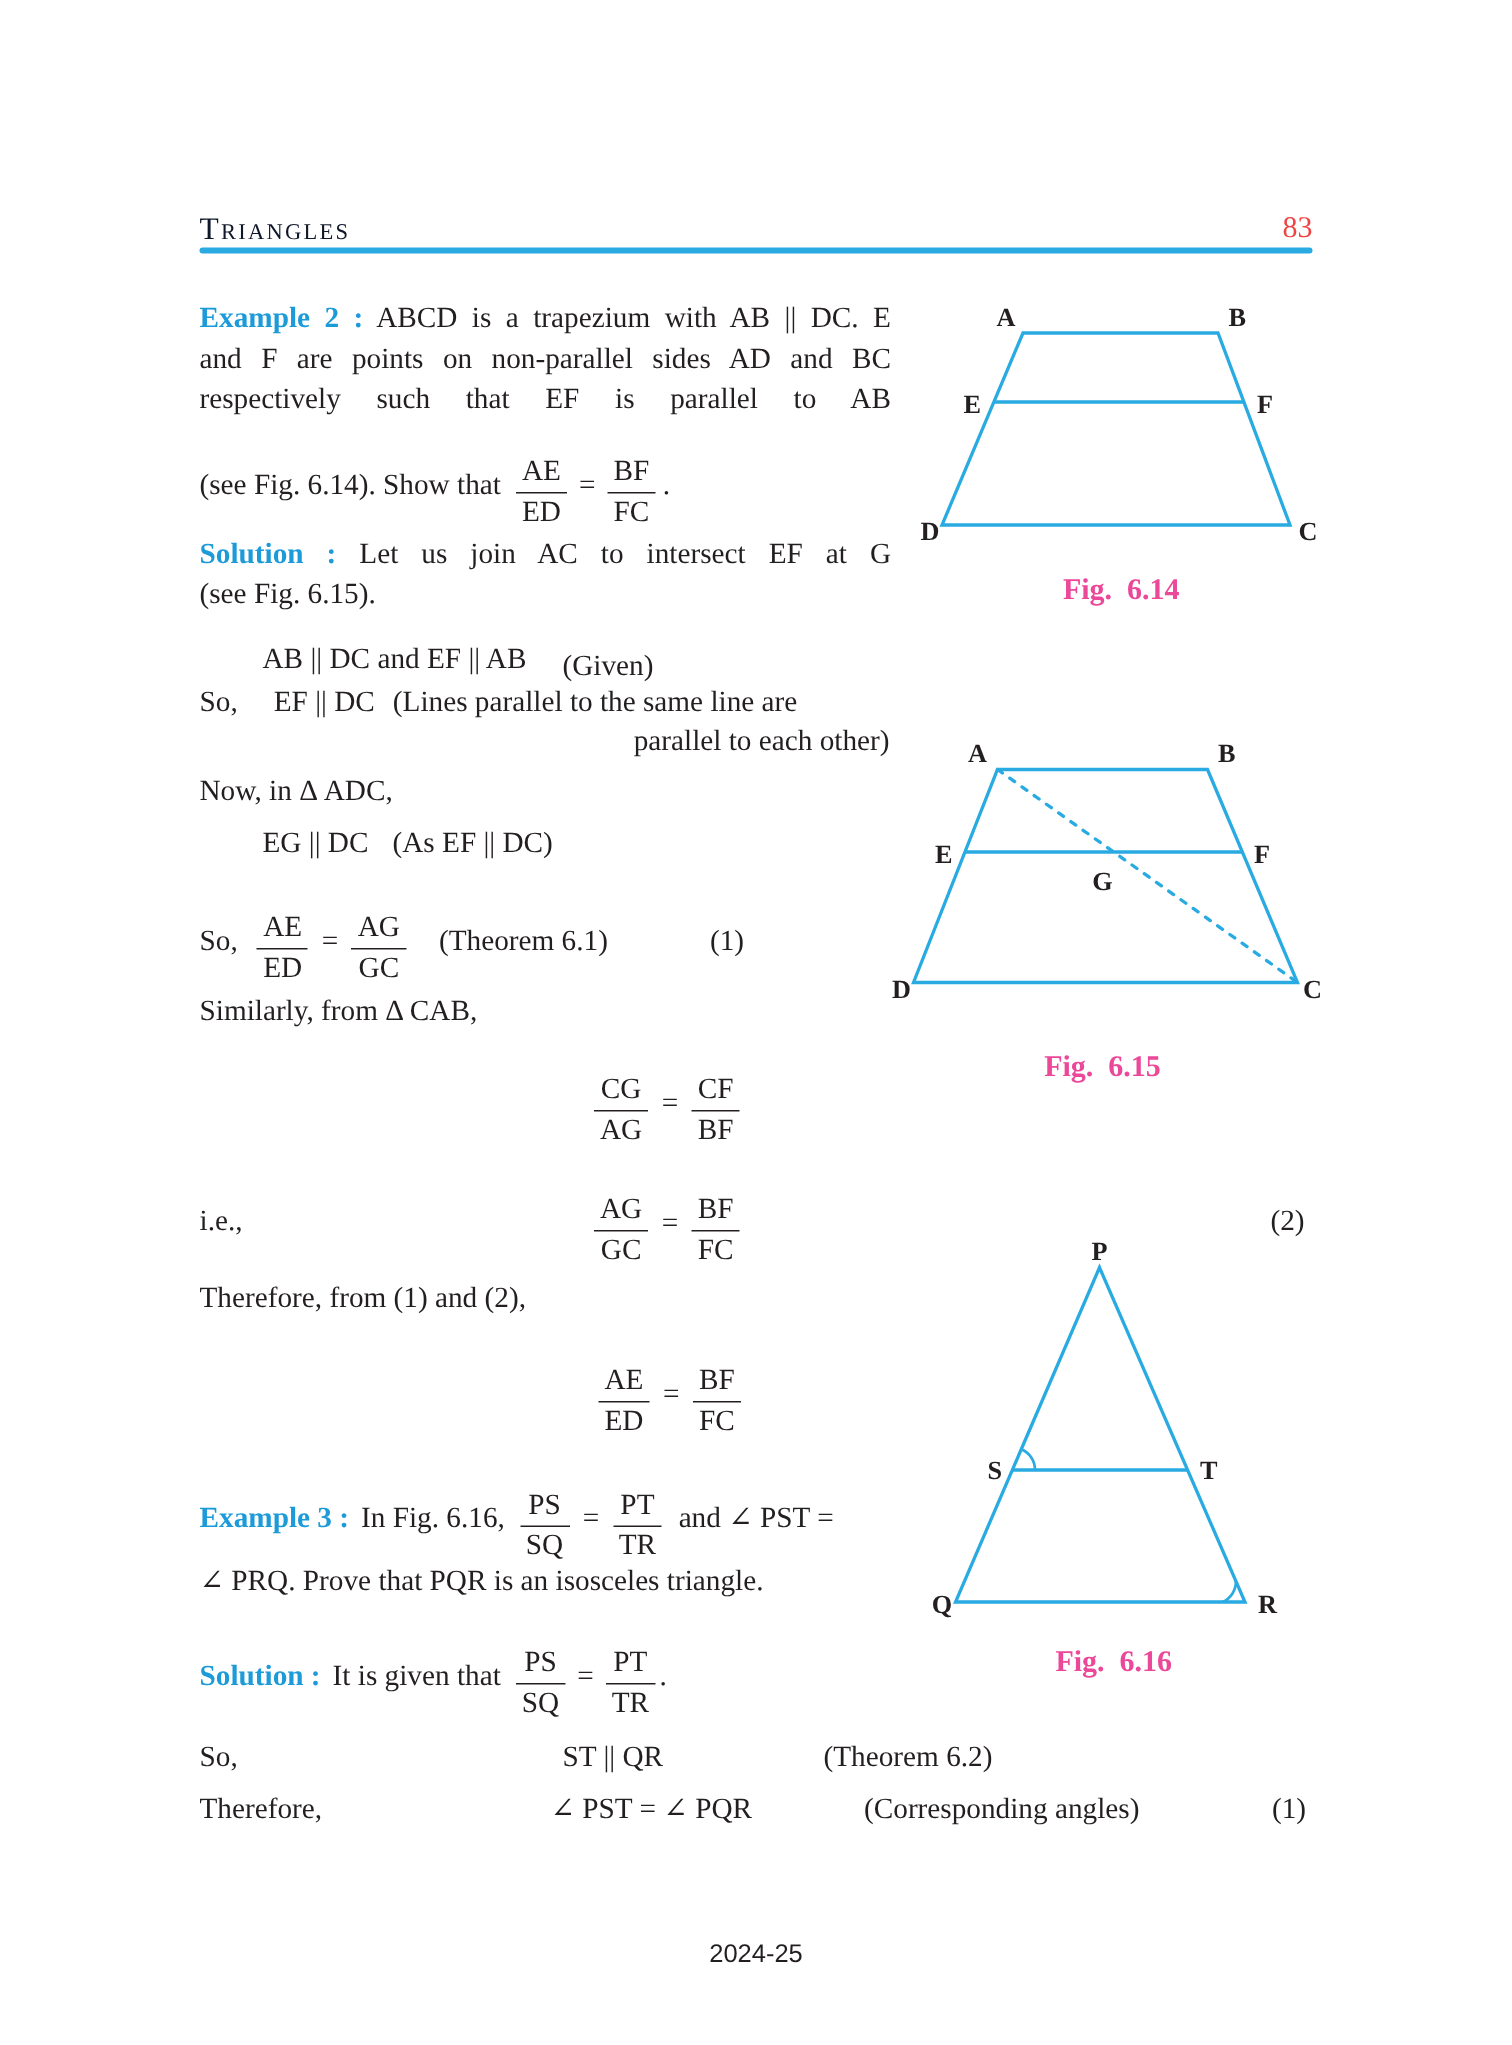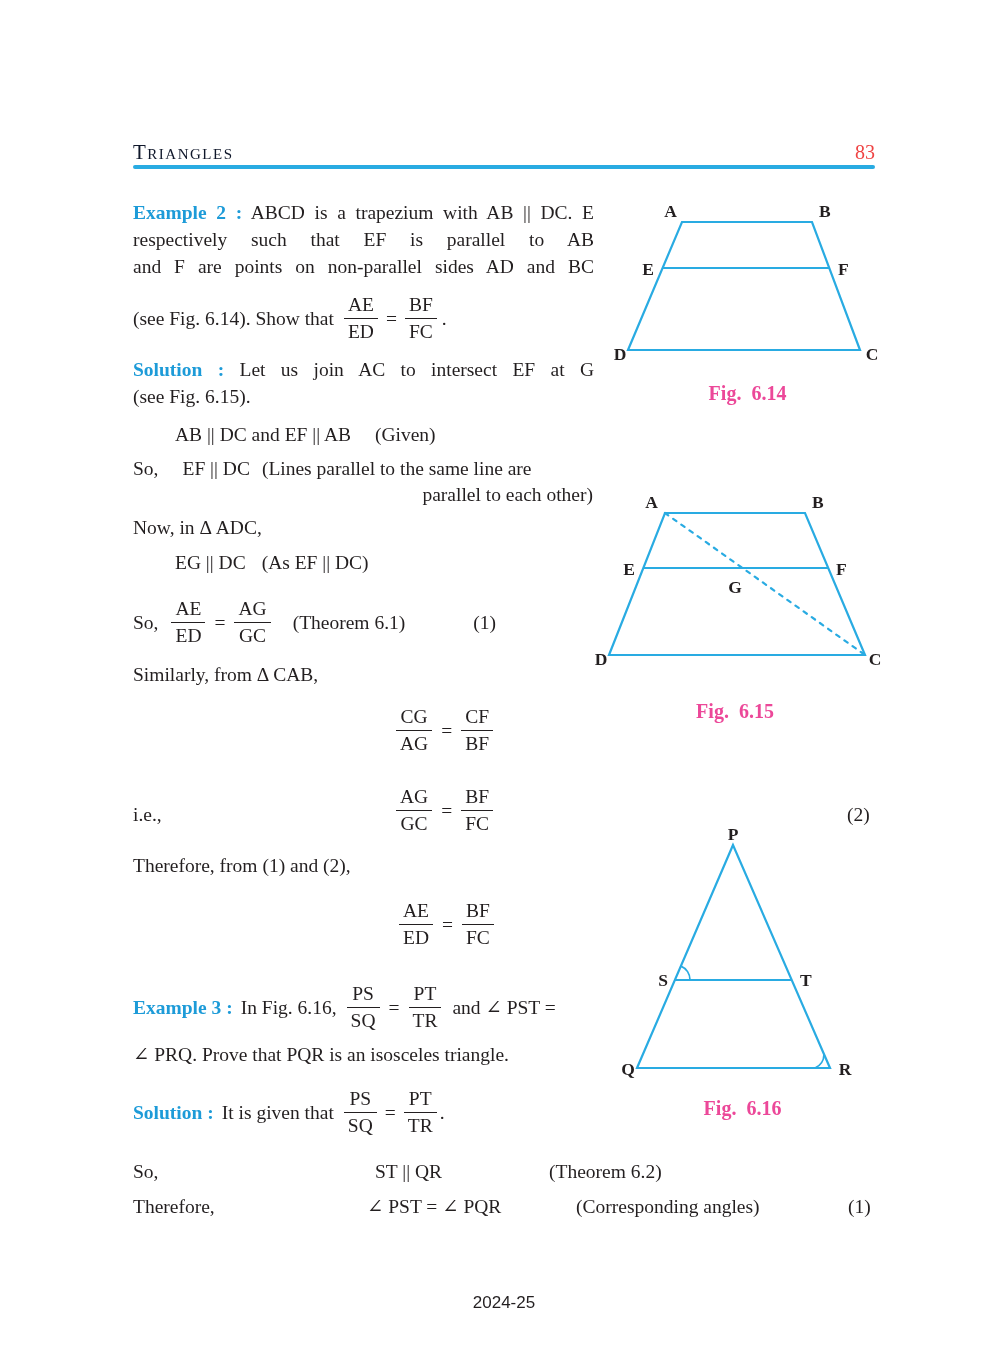--- a/index.html
+++ b/index.html
@@ -12,21 +12,21 @@
   .accent{color:#1d9bd8;font-weight:bold;}
   .hdr-title{
     left:133px;top:139px;color:#0f172a;font-variant:small-caps;
     font-size:21px;letter-spacing:1.5px;
   }
   .hdr-num{right:133px;top:139px;color:#ef4444;font-size:20px;}
   .rule{left:133px;top:165px;width:742px;height:4px;background:#29abe2;border-radius:2px;}
   .para{width:461px;text-align:justify;}
   .jline{text-align:justify;text-align-last:justify;}
   .eqrow{position:absolute;display:flex;align-items:center;white-space:nowrap;}
-  .frac{display:inline-block;text-align:center;vertical-align:middle;line-height:1.12;}
+  .frac{display:inline-block;text-align:center;vertical-align:middle;line-height:1.12;margin-top:10px;}
   .frac .n{display:block;padding:0 4px 2px;}
   .frac .d{display:block;border-top:1.7px solid #231f20;padding:2px 4px 0;}
   .fig{position:absolute;}
   .fig svg{overflow:visible;display:block;}
   .fig .shape{fill:none;stroke:#29abe2;stroke-width:2.2;}
   .fig text{font-family:"Liberation Serif","DejaVu Serif",serif;font-weight:bold;font-size:17.5px;fill:#231f20;}
   .caption{position:absolute;width:100%;text-align:center;color:#ec4899;font-weight:bold;font-size:20px;word-spacing:5px;}
   .footer{left:0;top:1289px;width:100%;text-align:center;font-family:"Liberation Sans","DejaVu Sans",sans-serif;font-size:17px;}
   .ralign{text-align:right;}
 </style>
@@ -34,22 +34,22 @@
 <body>
 
 <div class="page">
 
   <span class="abs hdr-title">Triangles</span>
   <span class="abs hdr-num">83</span>
   <div class="abs rule"></div>
 
   <div class="abs para" style="left:133px;top:199px;">
     <div class="jline"><span class="accent">Example 2 :</span> <span>ABCD is a trapezium with AB || DC. E</span></div>
+    <div class="jline">and F are points on non-parallel sides AD and BC</div>
     <div class="jline">respectively such that EF is parallel to AB</div>
-    <div class="jline">and F are points on non-parallel sides AD and BC</div>
   </div>
 
   <div class="eqrow" style="left:133px;top:294px;">
     <span>(see Fig. 6.14). Show that</span>
     <span class="frac" style="margin-left:10px;">
         <span class="n">AE</span>
         <span class="d">ED</span>
       </span>
     <span style="margin-left:8px;">=</span>
     <span class="frac" style="margin-left:8px;">
@@ -59,21 +59,21 @@
     <span style="margin-left:5px;">.</span>
   </div>
 
   <div class="abs para" style="left:133px;top:356px;">
     <div class="jline"><span class="accent">Solution :</span> <span>Let us join AC to intersect EF at G</span></div>
     <div>(see Fig. 6.15).</div>
   </div>
 
   <div class="eqrow" style="left:175px;top:421px;">
     <span>AB || DC and EF || AB</span>
-    <span style="margin-left:24px;">(Given)</span>
+    <span style="margin-left:24px;margin-top:10px;">(Given)</span>
   </div>
 
   <div class="eqrow" style="left:133px;top:455px;">
     <span>So,</span>
     <span style="margin-left:24px;">EF || DC</span>
     <span style="margin-left:12px;">(Lines parallel to the same line are</span>
   </div>
   <div class="abs ralign" style="left:133px;top:481px;width:460px;">parallel to each other)</div>
 
   <div class="abs" style="left:133px;top:514px;">Now, in Δ ADC,</div>

